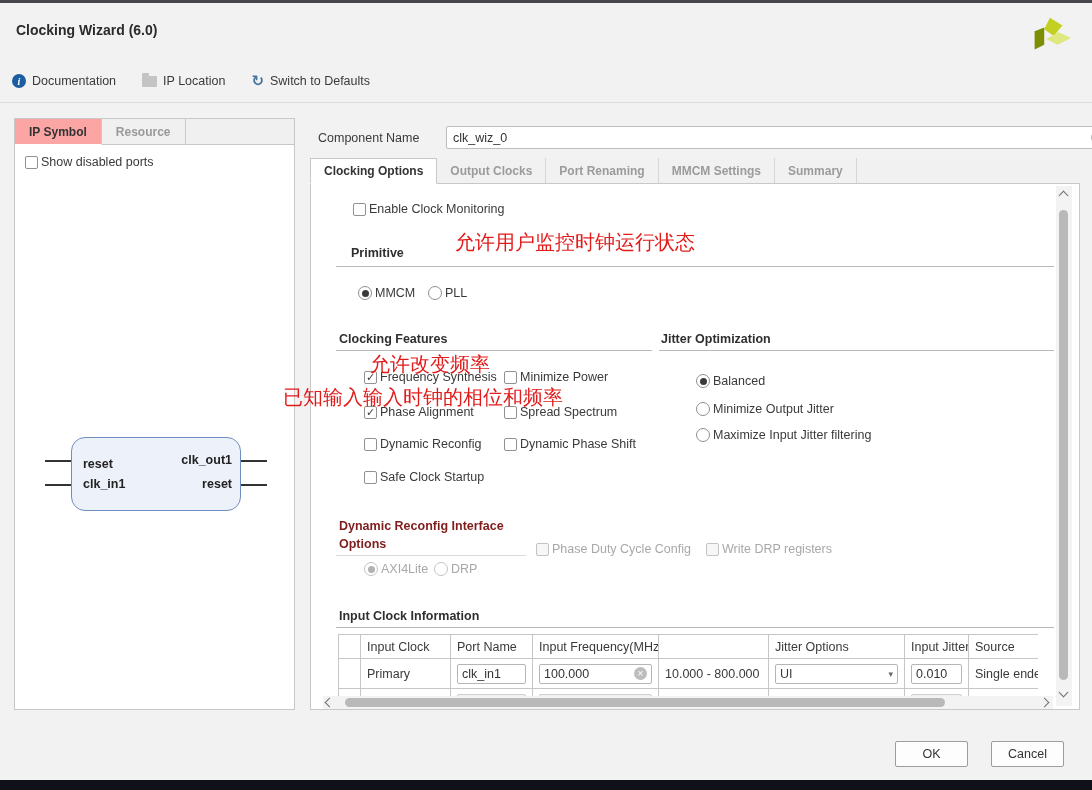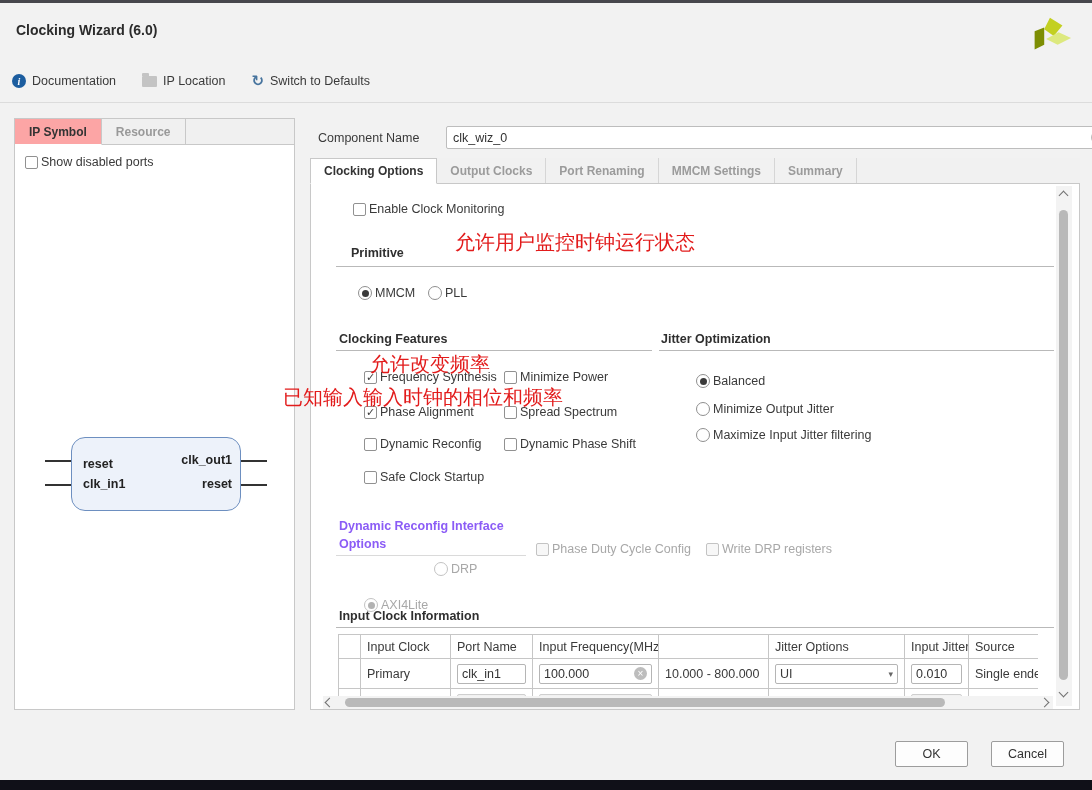--- a/index.html
+++ b/index.html
@@ -52,21 +52,21 @@
   .icon-clear { width:13px; height:13px; border-radius:50%; background:#bdbdbd; color:#fff; font-size:10px; line-height:13px; text-align:center; margin-right:5px; flex:0 0 13px; }
 
   .rt-tabs { left:310px; top:158px; width:770px; height:26px; display:flex; background:#f1f1f1; border-bottom:1px solid #c8c8c8; }
   .rt-tab { padding:0 13px; display:flex; align-items:center; font-weight:bold; font-size:12px; color:#9b9b9b; border-right:1px solid #d6d6d6; }
   .rt-tab.active { background:#fff; color:#333; border:1px solid #c8c8c8; border-bottom:1px solid #fff; margin-bottom:-1px; }
 
   .content { left:310px; top:184px; width:770px; height:526px; background:#fff; border:1px solid #c8c8c8; border-top:none; overflow:hidden; }
   .content .abs { position:absolute; }
 
   .section-title { font-weight:bold; font-size:12.5px; color:#2f2f2f; }
-  .section-title.dis { color:#8b5cf6; }
+  .section-title.dis { color:#7f1d1d; }
   .rule { height:1px; background:#b9b9b9; }
   .rule.dis { background:#dadada; }
 
   
   .ict-wrap { left:27px; top:450px; width:700px; height:64px; overflow:hidden; }
   table.ict { border-collapse:collapse; table-layout:fixed; width:705px; font-size:12.5px; }
   .ict th, .ict td { border:1px solid #c6c6c6; padding:0 6px; height:24px; text-align:left; font-weight:normal; color:#3a3a3a; white-space:nowrap; overflow:hidden; }
   .ict td { height:30px;margin-left:24px; }
   .ict .cell-input { background:#fff; border:1px solid #b5b5b5; border-radius:2px; height:20px; display:flex; align-items:center; padding:0 4px; }
   .ict .cell-input input { border:0; outline:none; width:100%; font:12.5px "Liberation Sans","DejaVu Sans",sans-serif; color:#333; background:transparent; }
@@ -218,21 +218,21 @@
     <span class="lbl">Minimize Output Jitter</span>
   </div>
   <div class="abs cb-row" style="left:385px; top:244px;">
     <span class="radio"></span>
     <span class="lbl">Maximize Input Jitter filtering</span>
   </div>
 
   <div class="abs section-title dis" style="left:28px; top:335px;">Dynamic Reconfig Interface</div>
   <div class="abs section-title dis" style="left:28px; top:353px;">Options</div>
   <div class="abs rule dis" style="left:25px; top:371px; width:190px;"></div>
-  <div class="abs cb-row" style="left:53px; top:378px;margin-top:36px;">
+  <div class="abs cb-row" style="left:53px; top:378px;">
     <span class="radio disabled checked"></span>
     <span class="lbl dis">AXI4Lite</span>
   </div>
   <div class="abs cb-row" style="left:123px; top:378px;">
     <span class="radio disabled"></span>
     <span class="lbl dis">DRP</span>
   </div>
   <div class="abs cb-row" style="left:225px; top:358px;">
     <span class="cb disabled"></span>
     <span class="lbl dis">Phase Duty Cycle Config</span>

